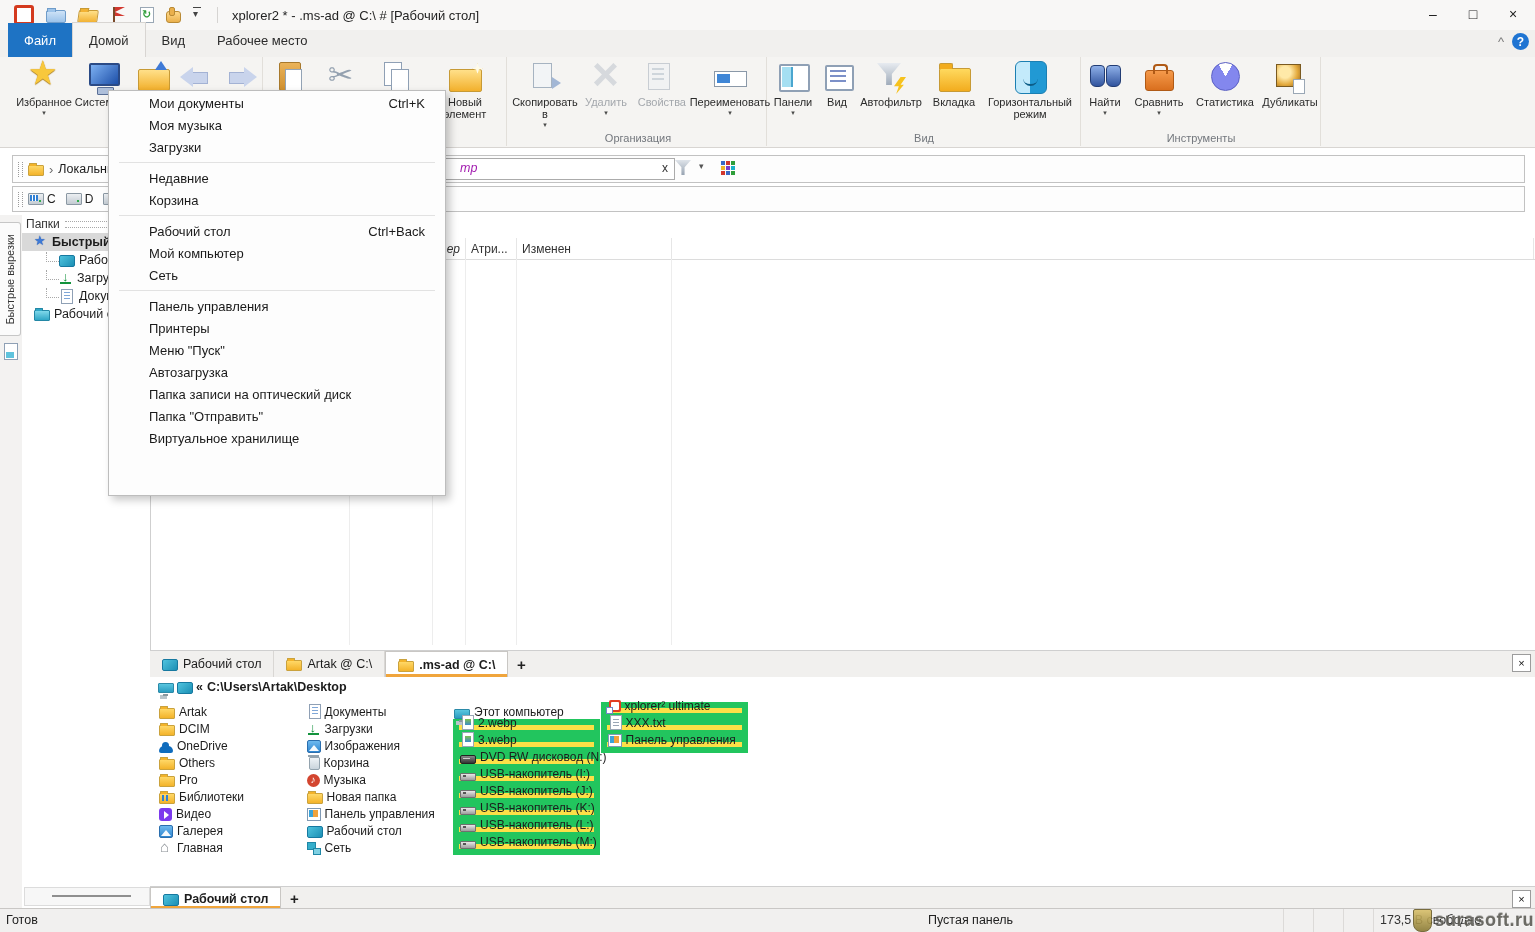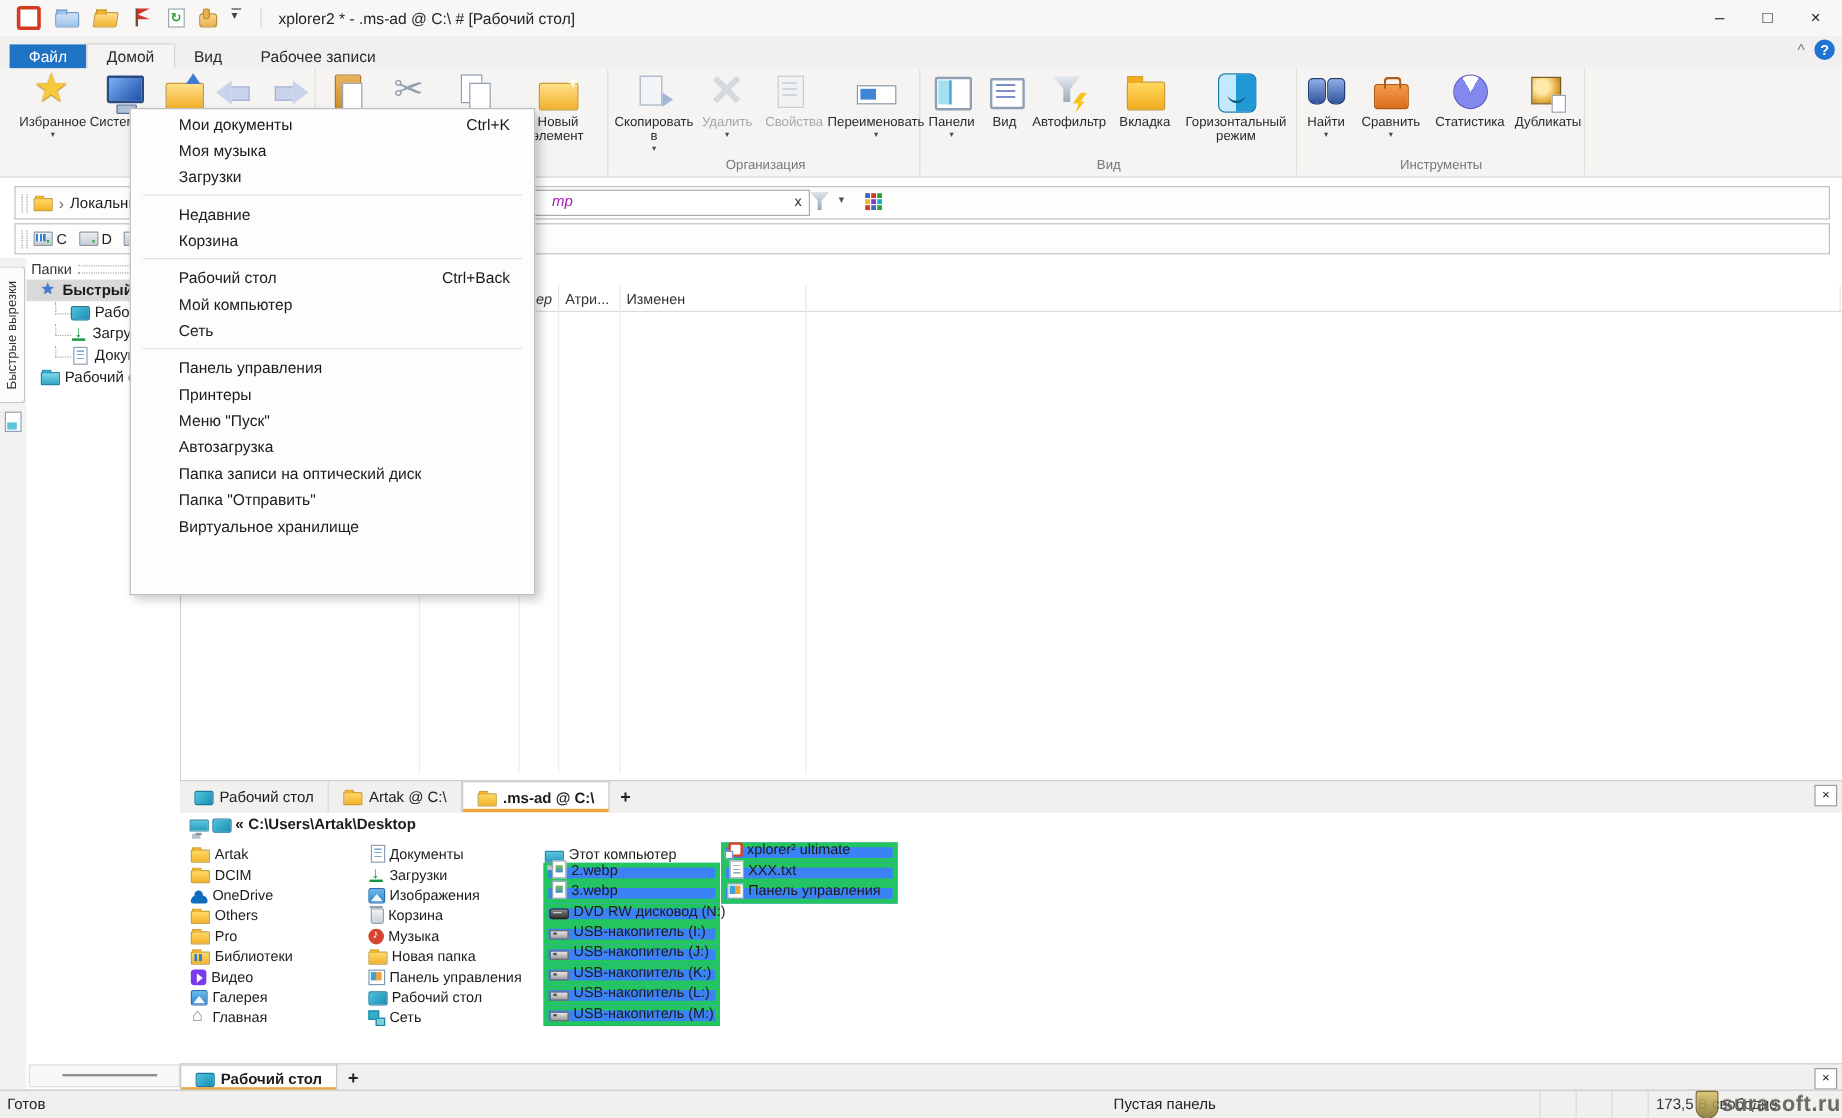--- a/index.html
+++ b/index.html
@@ -23,21 +23,21 @@
   .q-thumb{background:linear-gradient(#ffd98a,#eab04c);border:1px solid #b98a35;border-radius:3px;height:10px;margin-top:4px;width:13px}
   .q-thumb::before{content:"";position:absolute;left:2px;top:-5px;width:4px;height:7px;background:#eab04c;border:1px solid #b98a35;border-radius:2px}
   .q-chevdown{width:10px}
   .q-chevdown::before{content:"▾";position:absolute;left:0;top:1px;color:#444;font-size:10px}
   .q-chevdown::after{content:"";position:absolute;left:0;top:0;width:8px;height:1px;background:#444}
   #win-title{font-size:13px;color:#242424;margin-left:6px}
   .winbtn{width:40px;height:28px;display:flex;align-items:center;justify-content:center;font-size:14px;color:#222}
   #winbtns{position:absolute;right:2px;top:0;display:flex}
   
   #tabrow{left:0;top:30px;width:1535px;height:27px;background:#f1f0ee;display:flex;align-items:flex-end}
-  .rtab{height:20px;display:flex;align-items:center;padding:0 16px;font-size:13px;color:#2b2b2b}
+  .rtab{height:34px;display:flex;align-items:center;padding:0 16px;font-size:13px;color:#2b2b2b}
   .rtab.file{background:#1e73c4;color:#fff;margin-left:8px}
   .rtab.active{background:#f5f4f2;border:1px solid #d8d5d2;border-bottom:none}
   #tabrow-right{position:absolute;right:6px;top:33px;display:flex;align-items:center;gap:8px}
   #collapse-chev{color:#7a7a7a;font-size:13px}
   #help-btn{width:17px;height:17px;border-radius:50%;background:#1f74d2;color:#fff;font-size:12px;font-weight:bold;
             display:flex;align-items:center;justify-content:center}
   
   #ribbon{left:0;top:57px;width:1535px;height:90px;background:#f5f4f2;border-bottom:1px solid #d8d5d2}
   .rgroup{position:absolute;top:0;height:89px;border-right:1px solid #e2dfda}
   .rbtns{display:flex;align-items:flex-start;padding-top:3px}
@@ -171,21 +171,21 @@
   .ptab.active::after{content:"";position:absolute;left:0;right:0;bottom:0;height:3px;background:#f0a53c}
   .addtab{width:26px;display:flex;align-items:center;justify-content:center;font-size:15px;font-weight:bold;color:#222}
   .closebox{position:absolute;right:4px;top:3px;width:17px;height:16px;background:#fff;border:1px solid #9c9c9c;
       display:flex;align-items:center;justify-content:center;font-size:11px;color:#111}
   #bpane{left:150px;top:677px;width:1385px;height:209px;background:#fff}
   #bpath{display:flex;align-items:center;height:20px;padding-left:8px;font-weight:bold;font-size:12.5px}
   #bpath .ic{margin-right:3px}
   #bgrid{position:absolute;left:8px;top:25px;right:0;bottom:0}
   .bcol{position:absolute;top:0;width:147px}
   .fitem{display:flex;align-items:flex-end;height:17px;box-sizing:border-box;font-size:12px;white-space:nowrap;padding-left:1px}
-  .fitem.sel{background:#3b82f6;border:4px solid #22c55e}
+  .fitem.sel{background:#fde047;border:6px solid #22c55e}
   .fitem .ic{margin-right:4px}
   
   #statusbar{left:0;top:908px;width:1535px;height:24px;background:#f1f0ef;border-top:1px solid #c9c7c5;font-size:12.5px;color:#222}
   #status-ready{position:absolute;left:6px;top:4px}
   #status-panel{position:absolute;left:928px;top:4px}
   .scell{position:absolute;top:0;width:1px;height:24px;background:#dcdad8}
   #status-free{position:absolute;left:1380px;top:4px;color:#333}
   #watermark{position:absolute;right:1px;top:909px;height:23px;display:flex;align-items:center;z-index:10;opacity:.9}
   #wm-crest{width:17px;height:21px;background:linear-gradient(#d9c06a,#8a7a34);border:1px solid #6b5e2a;
       border-radius:2px 2px 8px 8px;margin-right:2px}
@@ -264,21 +264,21 @@
 <div id="winbtns">
   <span class="winbtn">–</span>
   <span class="winbtn">□</span>
   <span class="winbtn">×</span>
 </div>
 
 <div id="tabrow" class="abs">
     <span class="rtab file">Файл</span>
     <span class="rtab active">Домой</span>
     <span class="rtab">Вид</span>
-    <span class="rtab">Рабочее записи</span>
+    <span class="rtab">Рабочее место</span>
   </div>
 <div id="tabrow-right">
   <span id="collapse-chev">^</span>
   <span id="help-btn">?</span>
 </div>
 
 <div id="ribbon" class="abs">
     <div class="rgroup" style="left: 12px; width: 250px;">
       <div class="rbtns">
         <div class="rbtn" style="width: 64px;">

